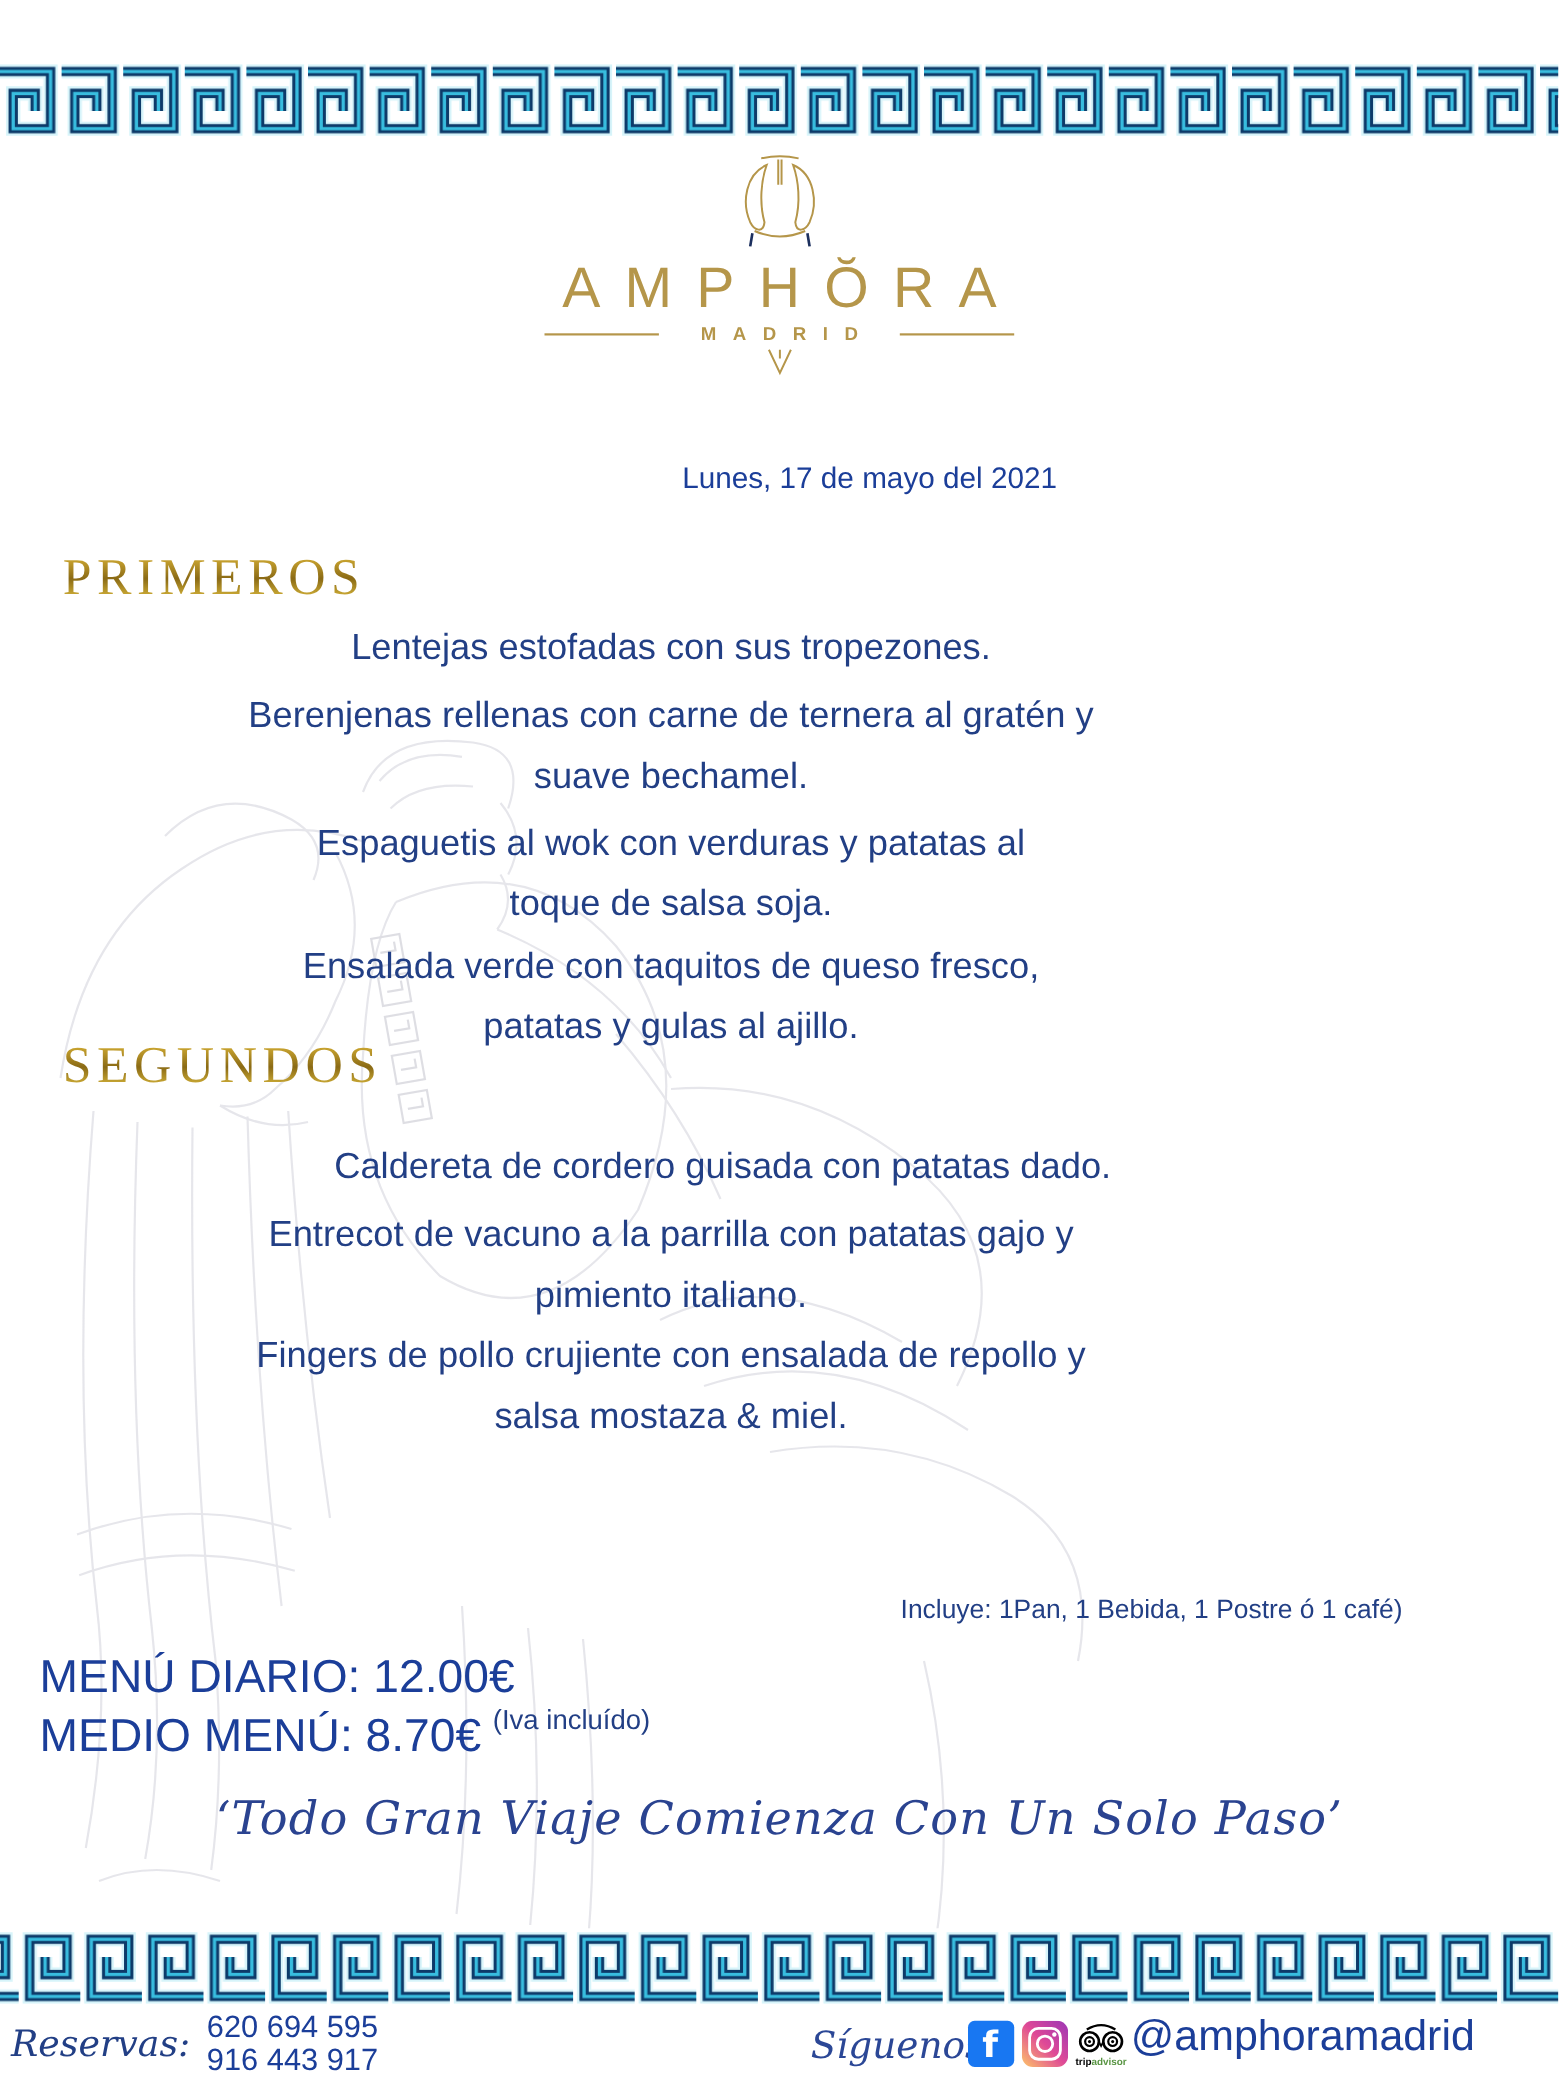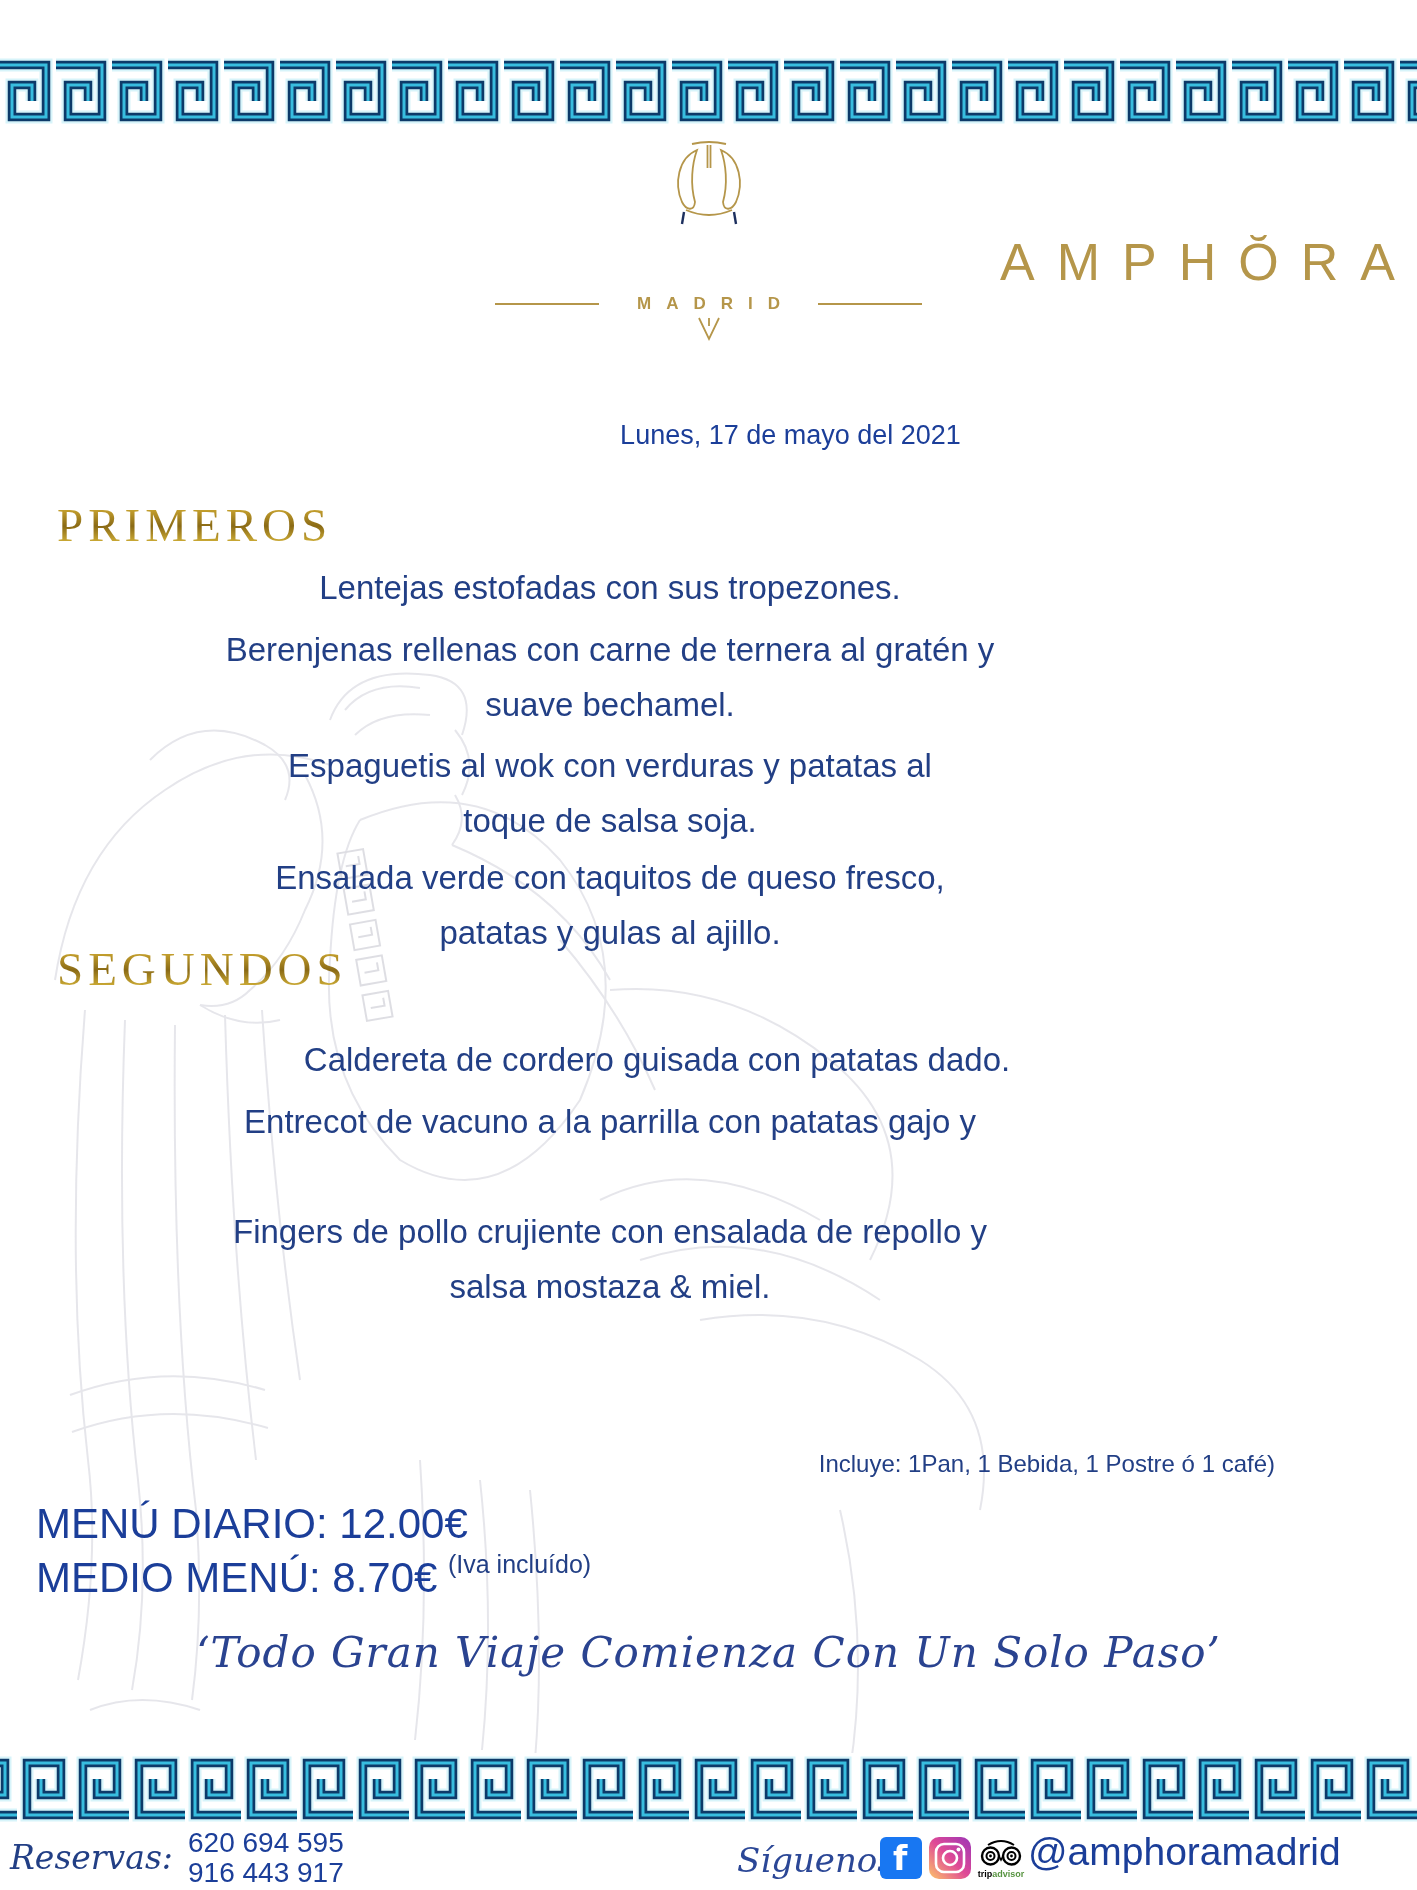--- a/index.html
+++ b/index.html
@@ -13,21 +13,21 @@
   
   .meander-band{
     position:absolute;left:0;width:1417px;height:72px;
     background:#ffffff;z-index:5;
   }
   .meander-top{top:55px;}
   .meander-bottom{top:1753px;transform:rotate(180deg);}
   
   .bg-sketch{position:absolute;left:0;top:560px;z-index:1;opacity:.6;}
   
-  .logo-wrap{position:absolute;left:0;top:140px;width:1417px;text-align:right;z-index:2;}
+  .logo-wrap{position:absolute;left:0;top:140px;width:1417px;text-align:center;z-index:2;}
   .vase-svg{display:block;margin:0 auto;}
   .brand-word{
     margin-top:4px;
     font-family:"Liberation Sans", sans-serif;
     font-size:52px;letter-spacing:22px;text-indent:22px;
     color:var(--gold);font-weight:normal;
   }
   .brand-sub-row{display:flex;align-items:center;justify-content:center;margin-top:2px;gap:17px;}
   .brand-rule{width:104px;height:2px;background:var(--gold);}
   .brand-sub{
@@ -227,20 +227,21 @@
     <div>patatas y gulas al ajillo.</div>
   </div>
 
   <div class="gold-heading" id="heading-segundos">SEGUNDOS</div>
 
   <div class="menu-item" style="top:1032px;padding-left:47px;">
     <div>Caldereta de cordero guisada con patatas dado.</div>
   </div>
   <div class="menu-item" style="top:1094px;">
     <div>Entrecot de vacuno a la parrilla con patatas gajo y</div>
+    <div>pimiento italiano.</div>
   </div>
   <div class="menu-item" style="top:1204px;">
     <div>Fingers de pollo crujiente con ensalada de repollo y</div>
     <div>salsa mostaza &amp; miel.</div>
   </div>
 
   <div class="includes-note">Incluye: 1Pan, 1 Bebida, 1 Postre ó 1 café)</div>
 
   <div class="price-line" id="price-diario"><span>MENÚ DIARIO: </span><span>12.00€</span></div>
   <div class="price-line" id="price-medio"><span>MEDIO MENÚ: </span><span>8.70€</span></div>

